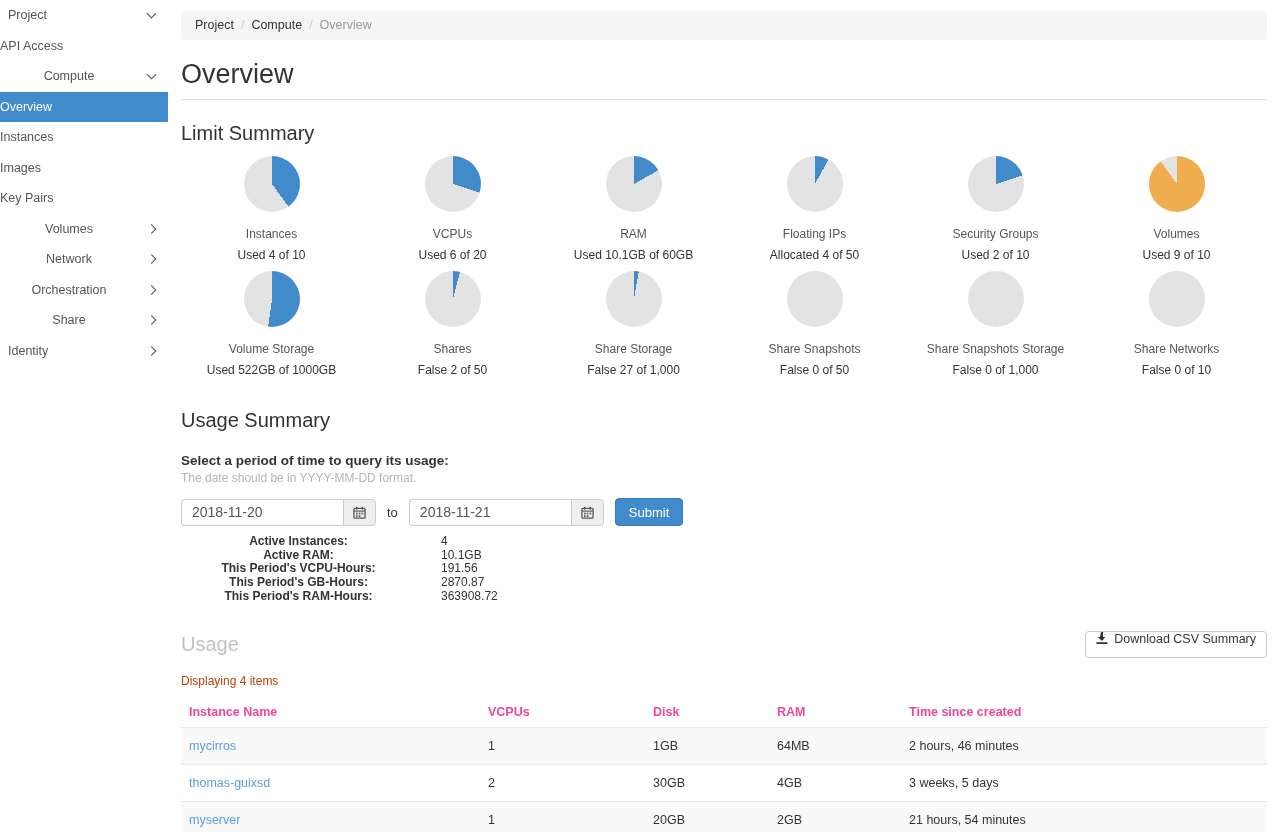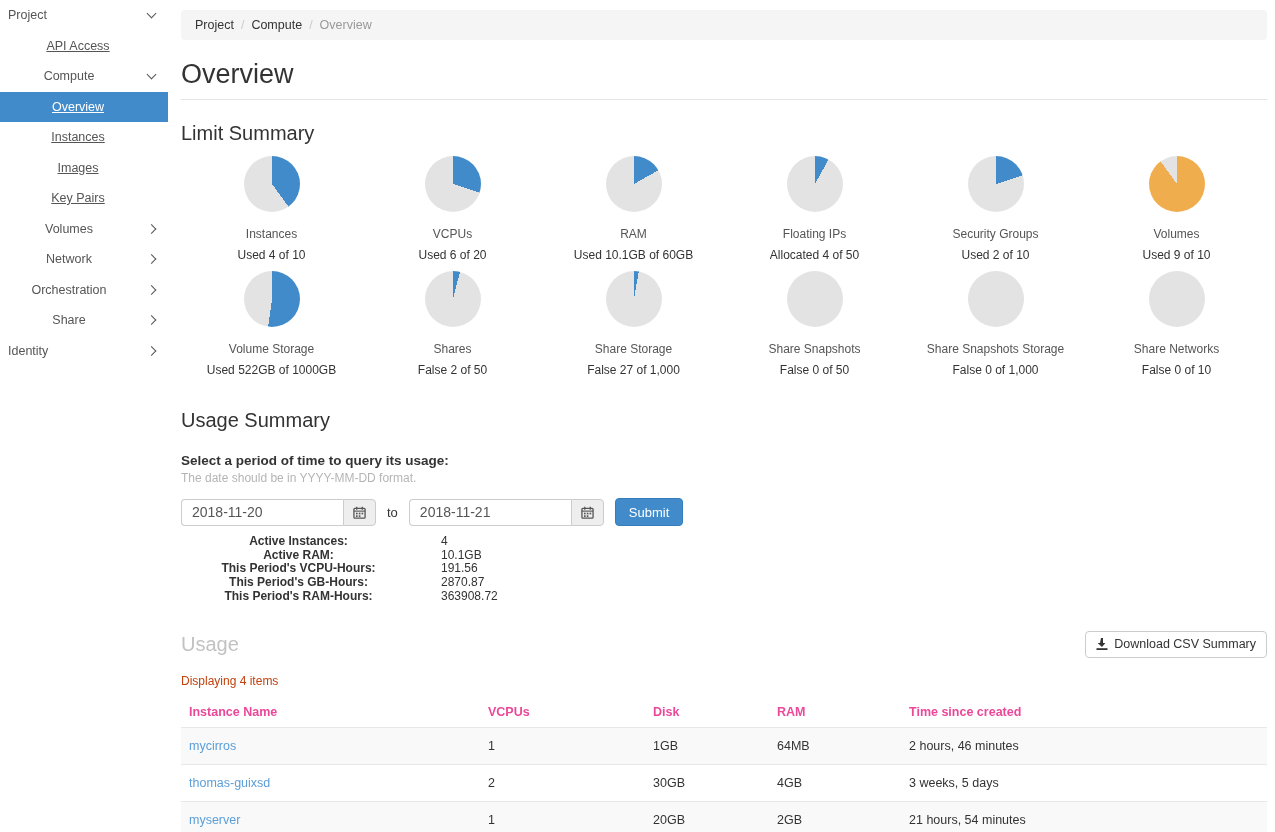--- a/index.html
+++ b/index.html
@@ -8,21 +8,21 @@
     width:1275px; height:832px; overflow:hidden;
     background:#fff; color:#333;
     font-family:"Liberation Sans","DejaVu Sans",sans-serif;
     font-size:13px;
   }
   
   .sidebar { position:absolute; left:0; top:0; width:168px; padding-top:0; }
   .nav-item { position:relative; height:30.5px; line-height:30.5px; font-size:12.5px; color:#555; cursor:pointer; }
   .nav-item.lvl1 { padding-left:8px; text-align:left; }
   .nav-item.lvl2 { text-align:center; padding-right:30px; }
-  .nav-item.lvl3 { text-align:center; padding-right:12px;text-decoration:underline; }
+  .nav-item.lvl3 { text-align:left; padding-right:12px; }
   .nav-item.selected { background:#428bca; color:#fff; }
   .chev { position:absolute; right:13px; top:50%; width:7px; height:7px;
           border-right:1.6px solid #555; border-bottom:1.6px solid #555; }
   .chev.down  { transform:translateY(-72%) rotate(45deg); }
   .chev.right { transform:translateY(-50%) rotate(-45deg); }
   
   .main { position:absolute; left:181px; top:0; width:1086px; }
   .breadcrumb { margin-top:10px; height:30px; line-height:30px; background:#f5f5f5;
                 border-radius:4px; padding:0 14px; font-size:12.5px; color:#333; }
   .breadcrumb .crumb { color:#333; cursor:pointer; }
@@ -52,21 +52,21 @@
   .submit-btn { margin-left:11px; height:28px; padding:0 13px; background:#428bca;
                 border:1px solid #357ebd; border-radius:4px; color:#fff; font-size:13px;
                 font-family:inherit; cursor:pointer;text-align:center; }
   
   .stats { margin-top:9px; }
   .stat-row { display:flex; font-size:12px; line-height:13.7px; }
   .stat-label { width:235px; text-align:center; font-weight:bold; }
   .stat-value { margin-left:25px; }
   
   .usage-header { display:flex; justify-content:space-between; align-items:center; margin-top:27px; }
-  .csv-btn { display:flex; align-items:center; gap:6px; height:27px; padding:0 10px;
+  .csv-btn { display:flex; gap:6px; height:27px; padding:0 10px;
              background:#fff; border:1px solid #ccc; border-radius:4px; font-size:12.5px;
              color:#333; font-family:inherit; cursor:pointer; }
   .count-text { font-size:12px; color:#c2410c; margin:16px 0 9px; }
   table.usage { width:100%; border-collapse:collapse; font-size:12.5px; border-bottom:1px solid #e8e8e8; }
   table.usage th { text-align:left; font-weight:bold; padding:8px 8px; color:#ec4899; }
   table.usage td { padding:11px 8px; border-top:1px solid #e8e8e8; }
   table.usage tbody tr:nth-child(odd) { background:#f9f9f9; }
   td.link-cell { color:#5b9ed9; cursor:pointer; }
   svg.icon { display:block; }
 </style>

